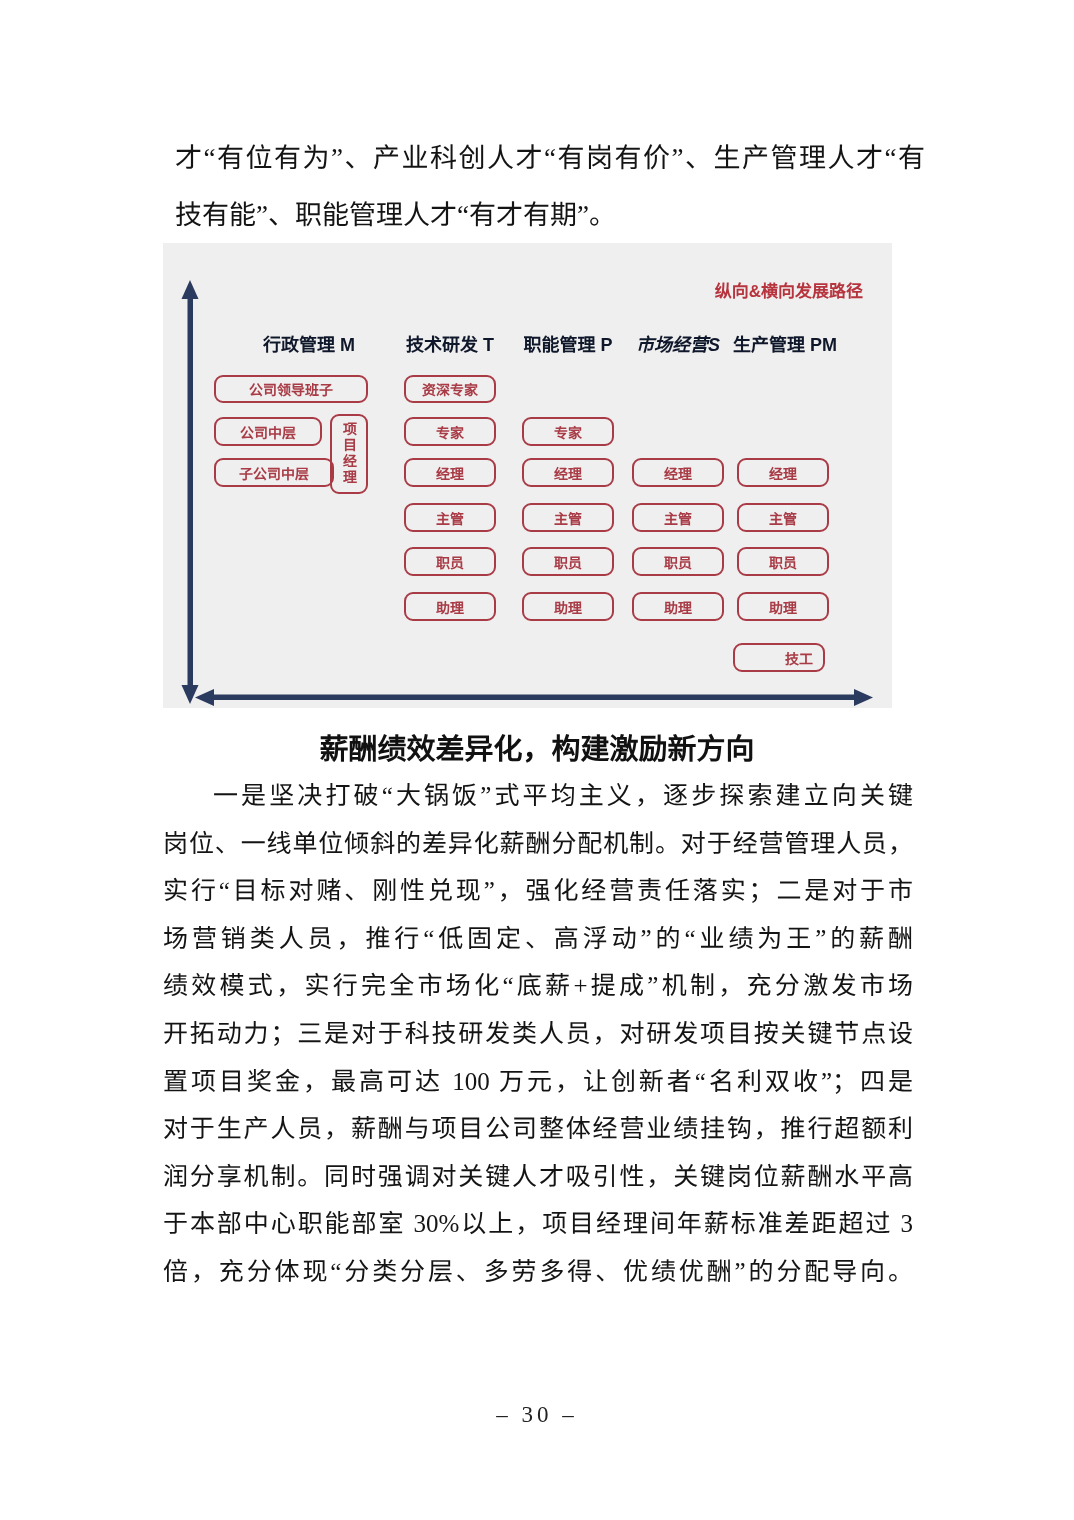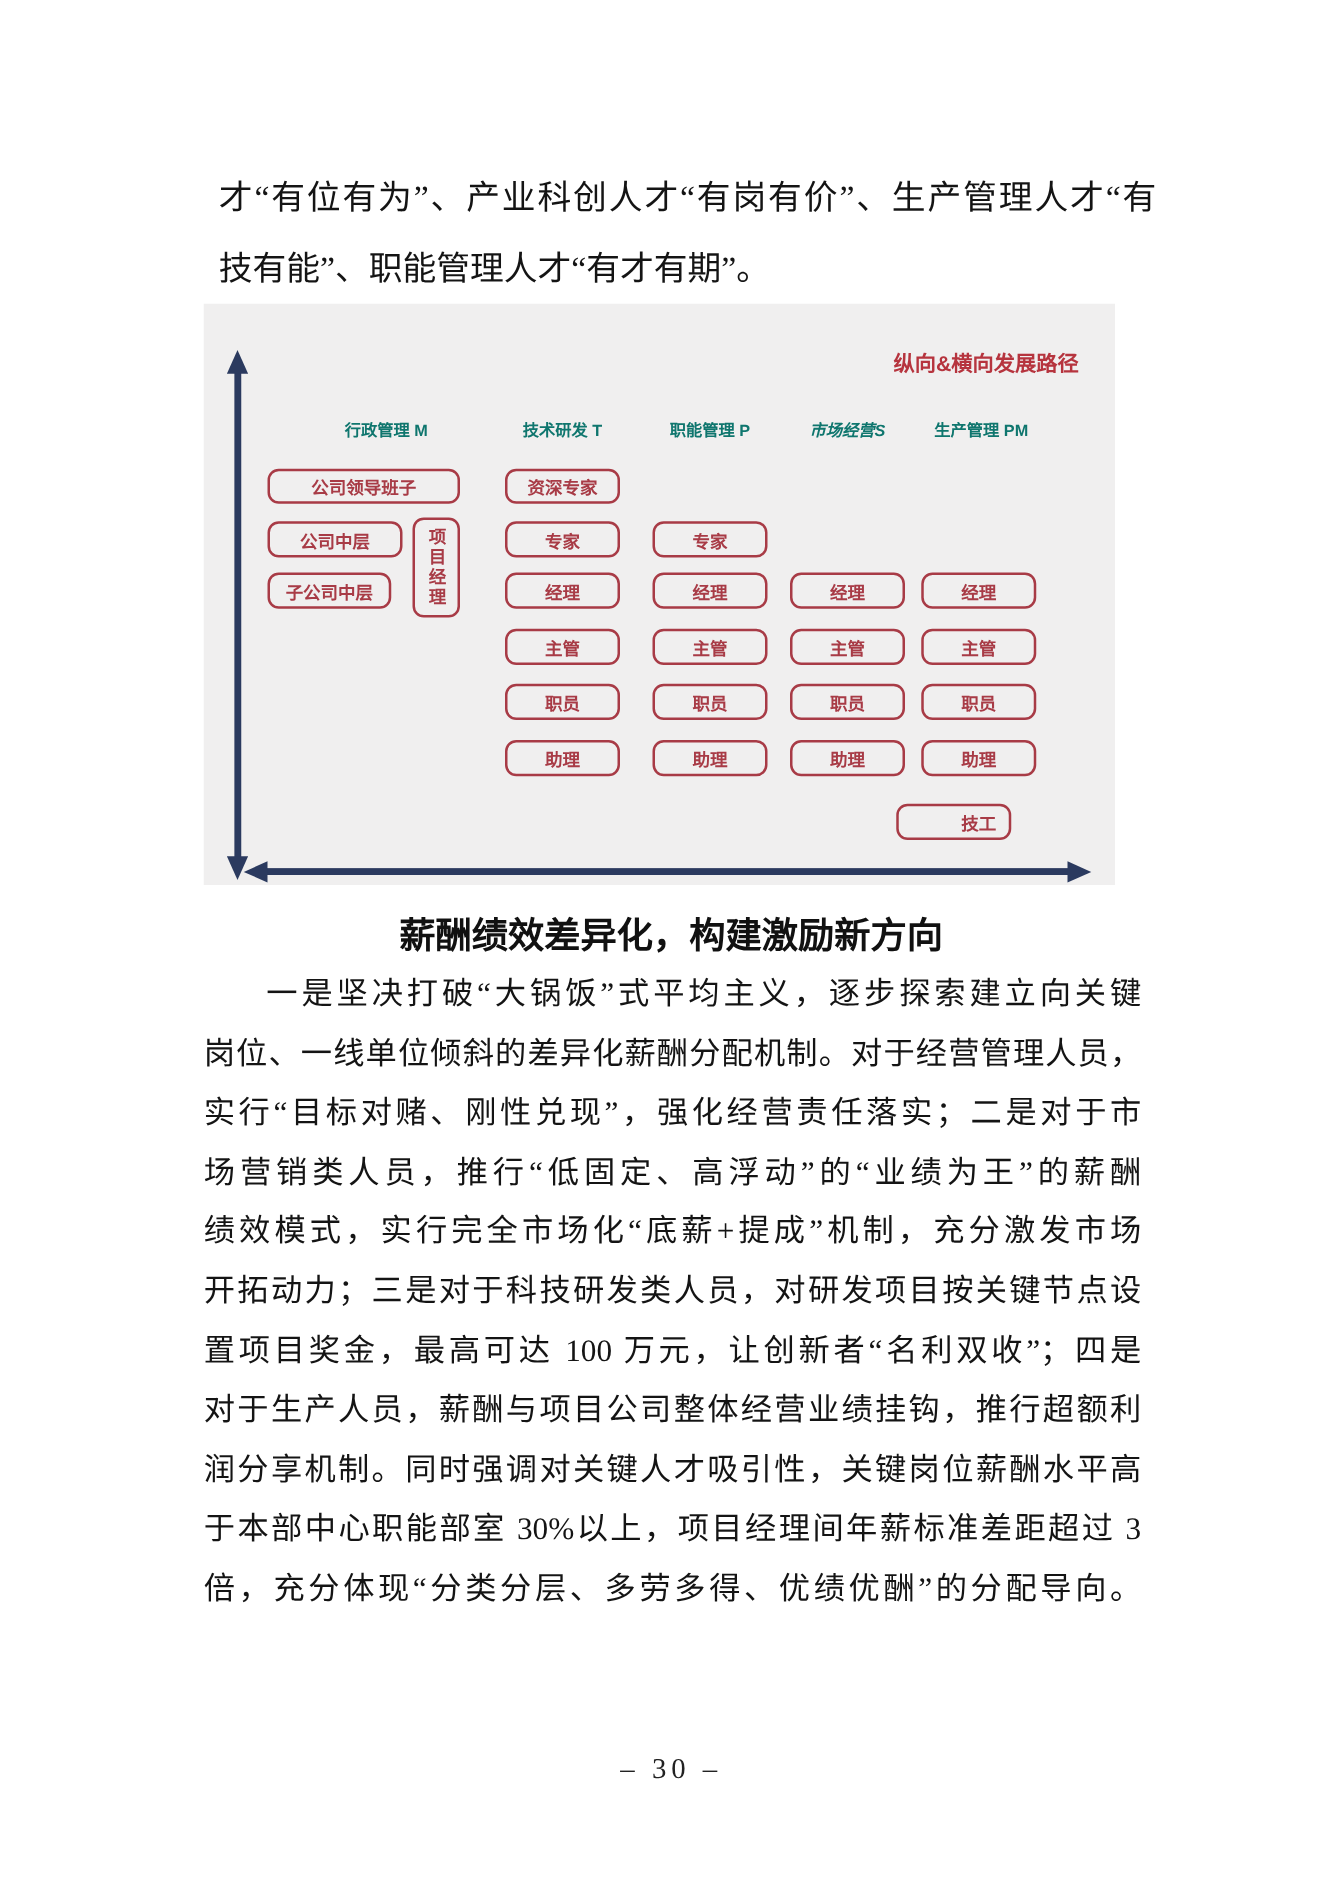--- a/index.html
+++ b/index.html
@@ -40,21 +40,21 @@
     position:absolute;left:163px;top:243px;width:729px;height:465px;
     background:#f0efef;
     font-family:"Liberation Sans","DejaVu Sans",sans-serif;
   }
   .dg-title{
     position:absolute;left:0;top:34px;width:700px;
     text-align:right;font-size:17px;font-weight:bold;color:#b6343e;
   }
   .dg-header{
     position:absolute;top:90px;height:24px;line-height:24px;
-    text-align:center;font-size:13px;font-weight:bold;color:#0f766e;white-space:nowrap;
+    text-align:center;font-size:18px;font-weight:bold;color:#0f172a;white-space:nowrap;
   }
   .dg-box{
     position:absolute;box-sizing:border-box;height:29px;
     border:2px solid #a83b46;border-radius:9px;
     color:#a83b46;font-size:14px;font-weight:bold;
     display:flex;align-items:center;justify-content:center;
     background:transparent;white-space:nowrap;
   }
   .dg-box.r1{height:28px;}
   .dg-box.vert{
@@ -94,21 +94,21 @@
     <div class="dg-title">纵向&amp;横向发展路径</div>
 
     <div class="dg-header" style="left:58px;width:176px;">行政管理 M</div>
     <div class="dg-header" style="left:222px;width:130px;">技术研发 T</div>
     <div class="dg-header" style="left:340px;width:130px;">职能管理 P</div>
     <div class="dg-header" style="left:450px;width:130px;font-style:italic;">市场经营S</div>
     <div class="dg-header" style="left:552px;width:140px;">生产管理 PM</div>
 
     <div class="dg-box r1" style="left:51px;top:132px;width:154px;">公司领导班子</div>
     <div class="dg-box" style="left:51px;top:174px;width:108px;">公司中层</div>
-    <div class="dg-box" style="left:51px;top:215px;width:99px;">子公司中层</div>
+    <div class="dg-box" style="left:51px;top:215px;width:120px;">子公司中层</div>
     <div class="dg-box vert" style="left:167px;top:171px;">项目经理</div>
 
     <div class="dg-box r1" style="left:241px;top:132px;width:92px;">资深专家</div>
     <div class="dg-box" style="left:241px;top:174px;width:92px;">专家</div>
     <div class="dg-box" style="left:241px;top:215px;width:92px;">经理</div>
     <div class="dg-box" style="left:241px;top:260px;width:92px;">主管</div>
     <div class="dg-box" style="left:241px;top:304px;width:92px;">职员</div>
     <div class="dg-box" style="left:241px;top:349px;width:92px;">助理</div>
 
     <div class="dg-box" style="left:359px;top:174px;width:92px;">专家</div>
@@ -119,21 +119,21 @@
 
     <div class="dg-box" style="left:469px;top:215px;width:92px;">经理</div>
     <div class="dg-box" style="left:469px;top:260px;width:92px;">主管</div>
     <div class="dg-box" style="left:469px;top:304px;width:92px;">职员</div>
     <div class="dg-box" style="left:469px;top:349px;width:92px;">助理</div>
 
     <div class="dg-box" style="left:574px;top:215px;width:92px;">经理</div>
     <div class="dg-box" style="left:574px;top:260px;width:92px;">主管</div>
     <div class="dg-box" style="left:574px;top:304px;width:92px;">职员</div>
     <div class="dg-box" style="left:574px;top:349px;width:92px;">助理</div>
-    <div class="dg-box" style="left:554px;top:400px;width:92px;padding-left:40px;">技工</div>
+    <div class="dg-box" style="left:570px;top:400px;width:92px;padding-left:40px;">技工</div>
 
   </div>
 
   <div class="section-heading">薪酬绩效差异化，构建激励新方向</div>
 
   <div class="bodypara">
     <div class="bline indent">一是坚决打破“大锅饭”式平均主义，逐步探索建立向关键</div>
     <div class="bline">岗位、一线单位倾斜的差异化薪酬分配机制。对于经营管理人员，</div>
     <div class="bline">实行“目标对赌、刚性兑现”，强化经营责任落实；二是对于市</div>
     <div class="bline">场营销类人员，推行“低固定、高浮动”的“业绩为王”的薪酬</div>

